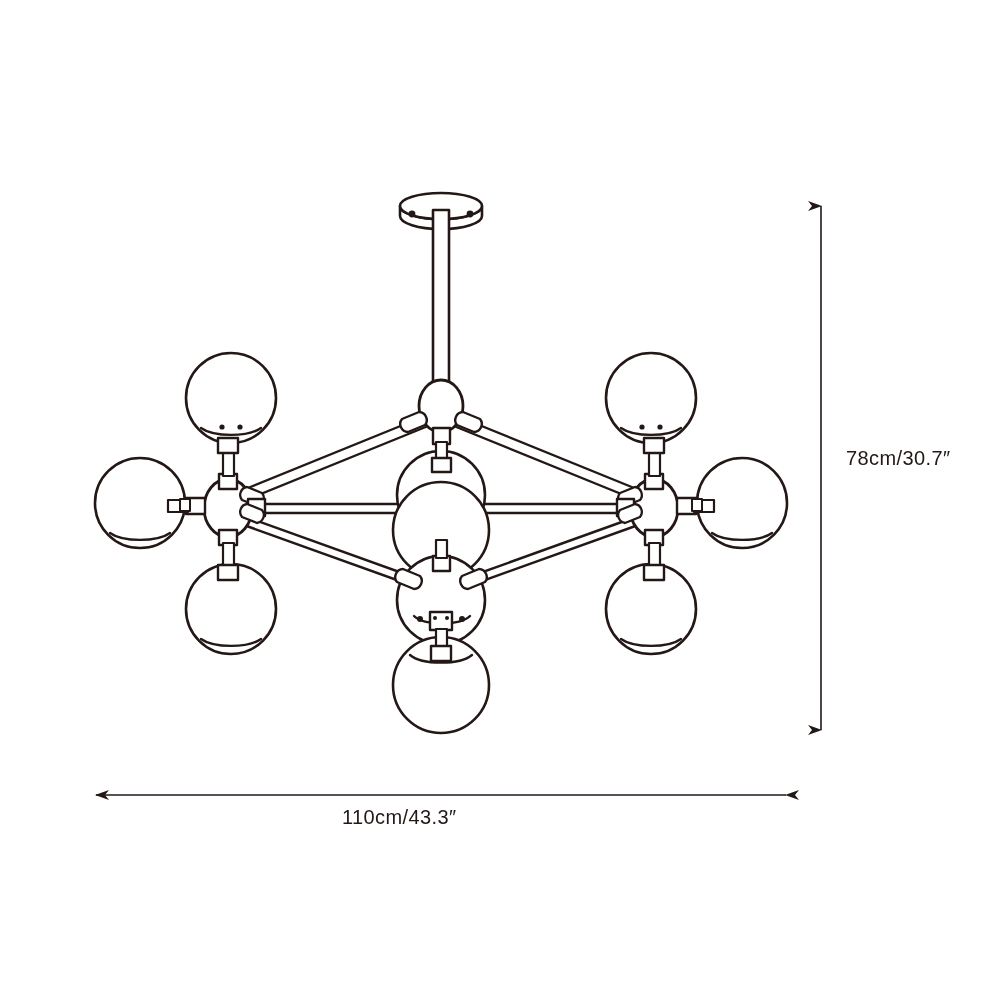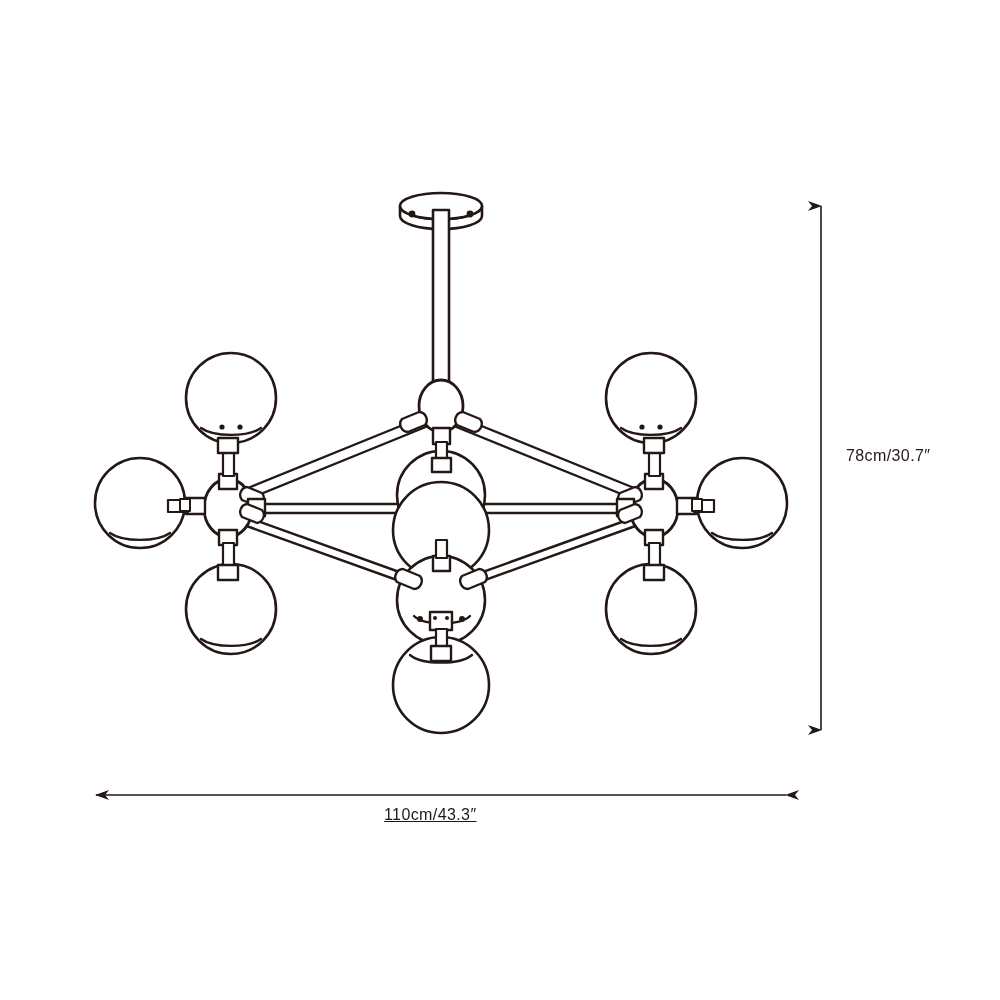--- a/index.html
+++ b/index.html
@@ -26,28 +26,27 @@
     left: 0;
     top: 0;
     width: 1000px;
     height: 1000px;
     display: block;
   }
   .dim-label {
     position: absolute;
     color: #231815;
     font-family: "Liberation Sans", sans-serif;
-    font-size: 16px;
+    font-size: 20px;
     letter-spacing: 0.4px;
     white-space: nowrap;
   }
   #width-label {
-    left: 384px;
+    left: 342px;
     top: 806px;
-    text-decoration: underline;
   }
   #height-label {
     left: 846px;
     top: 447px;
   }
 </style>
 </head>
 <body>
 
 <div id="stage">

